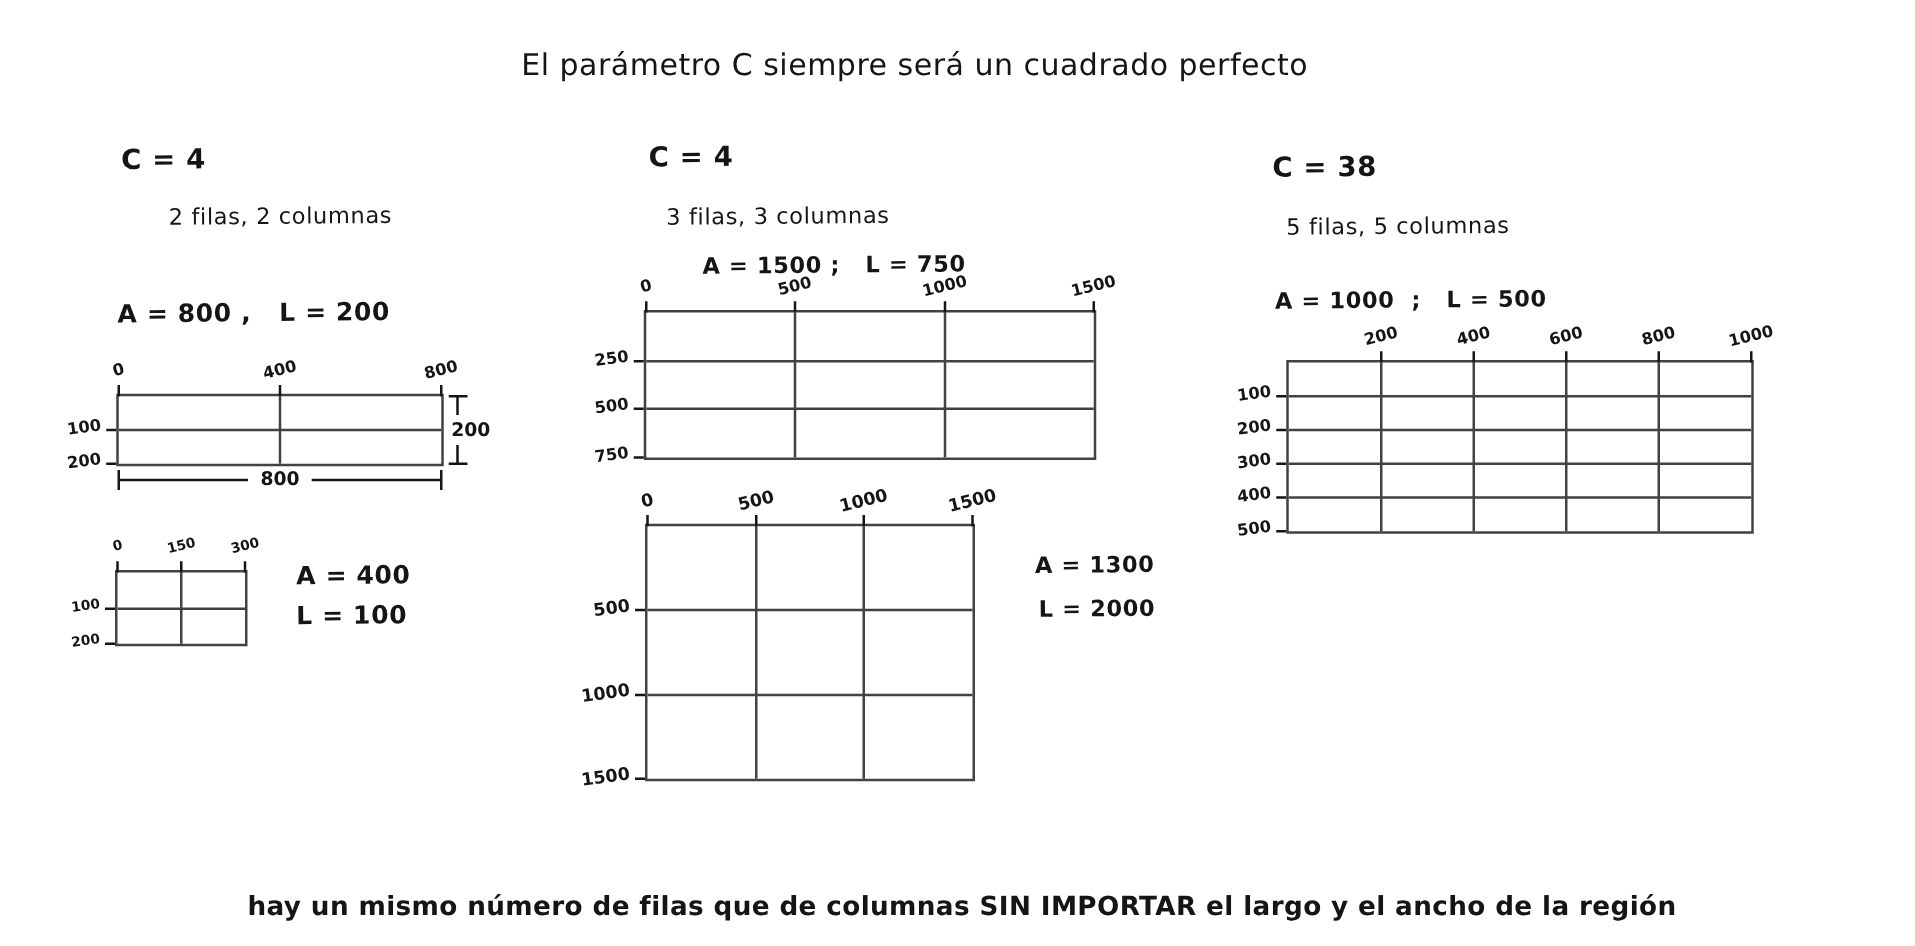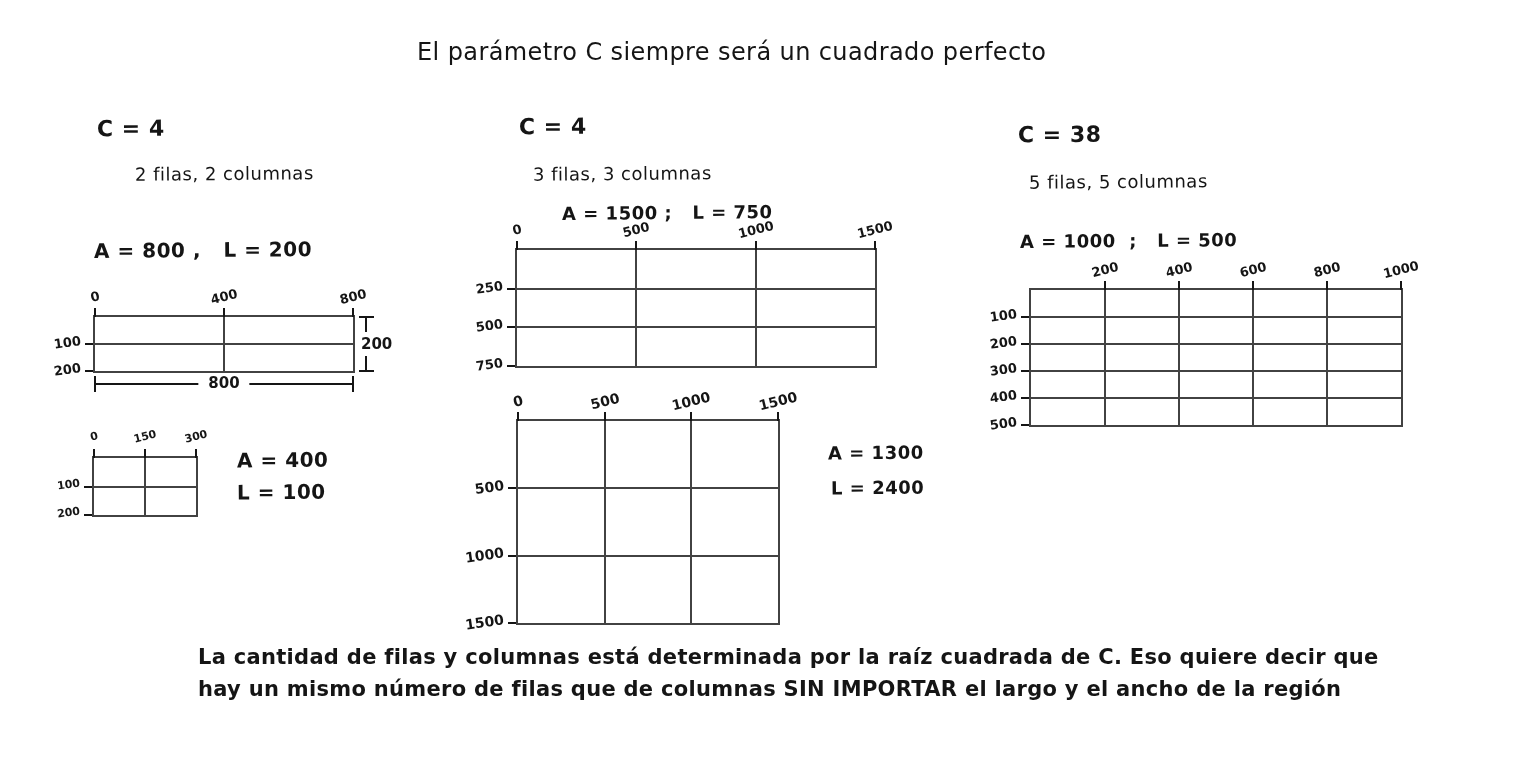--- a/index.html
+++ b/index.html
@@ -15,21 +15,21 @@
     position:absolute; left:417px; top:38px;
     font-size:24px; font-weight:400; letter-spacing:0.4px;
     white-space:pre;
   }
   .footer-line {
     position:absolute; left:198px;
     font-size:21px; font-weight:600; letter-spacing:0.3px;
     white-space:pre;
   }
   #footer-line1 { top:645px; }
-  #footer-line2 { top:677px; }
+  #footer-line2 { top:713px; }
   .hand-label {
     position:absolute; white-space:pre; letter-spacing:0.5px;
     transform:rotate(-0.5deg);
   }
   .grid-frame {
     position:absolute; box-sizing:border-box;
     border:2px solid #424242;
   }
   .vline { position:absolute; top:0; bottom:0; width:2px; margin-left:-1px; background:#424242; }
   .hline { position:absolute; left:0; right:0; height:2px; margin-top:-1px; background:#424242; }
@@ -50,32 +50,31 @@
   .dim-h-line  { position:absolute; top:calc(100% + 12px); left:0; right:0; height:2px; background:#151515; }
   .dim-h-cap   { position:absolute; top:calc(100% + 5px); width:2px; height:16px; background:#151515; }
   .dim-h-label { position:absolute; top:calc(100% + 3px); left:50%; transform:translateX(-50%);
                  background:#ffffff; font-size:15px; font-weight:700; padding:0 10px; }
 </style>
 </head>
 <body>
 
 <div id="canvas">
   <div class="title">El parámetro C siempre será un cuadrado perfecto</div>
-  <div id="footer-line1" class="footer-line">La cantidad de filas y columnas está determinada por la raíz cuadrada de C. Eso quiere decir que</div>
   <div id="footer-line2" class="footer-line">hay un mismo número de filas que de columnas SIN IMPORTAR el largo y el ancho de la región</div>
 <div class="hand-label" style="left: 97px; top: 116px; font-size: 22px; font-weight: 700;">C = 4</div>
     <div class="hand-label" style="left: 135px; top: 163px; font-size: 18px; font-weight: 400;">2 filas, 2 columnas</div>
     <div class="hand-label" style="left: 94px; top: 238px; font-size: 20px; font-weight: 700;">A = 800 ,   L = 200</div>
     <div class="hand-label" style="left: 237px; top: 448px; font-size: 20px; font-weight: 700;">A = 400</div>
     <div class="hand-label" style="left: 237px; top: 480px; font-size: 20px; font-weight: 700;">L = 100</div>
     <div class="hand-label" style="left: 519px; top: 114px; font-size: 22px; font-weight: 600;">C = 4</div>
     <div class="hand-label" style="left: 533px; top: 163px; font-size: 18px; font-weight: 400;">3 filas, 3 columnas</div>
     <div class="hand-label" style="left: 562px; top: 202px; font-size: 18px; font-weight: 700;">A = 1500 ;   L = 750</div>
     <div class="hand-label" style="left: 828px; top: 442px; font-size: 18px; font-weight: 700;">A = 1300</div>
-    <div class="hand-label" style="left: 831px; top: 477px; font-size: 18px; font-weight: 700;">L = 2400</div>
+    <div class="hand-label" style="left: 831px; top: 477px; font-size: 18px; font-weight: 700;">L = 2000</div>
     <div class="hand-label" style="left: 1018px; top: 122px; font-size: 22px; font-weight: 600;">C = 38</div>
     <div class="hand-label" style="left: 1029px; top: 171px; font-size: 18px; font-weight: 400;">5 filas, 5 columnas</div>
     <div class="hand-label" style="left: 1020px; top: 230px; font-size: 18px; font-weight: 700;">A = 1000  ;   L = 500</div>
     <div class="grid-frame" style="left: 93px; top: 315px; width: 262px; height: 58px;">
       <div class="vline" style="left: 50%;"></div>
       <div class="hline" style="top: 50%;"></div>
       <div class="xtick" style="left: 0%;"></div>
       <div class="xlabel" style="left: 0%; font-size: 13px;">0</div>
       <div class="xtick" style="left: 50%;"></div>
       <div class="xlabel" style="left: 50%; font-size: 13px;">400</div>

